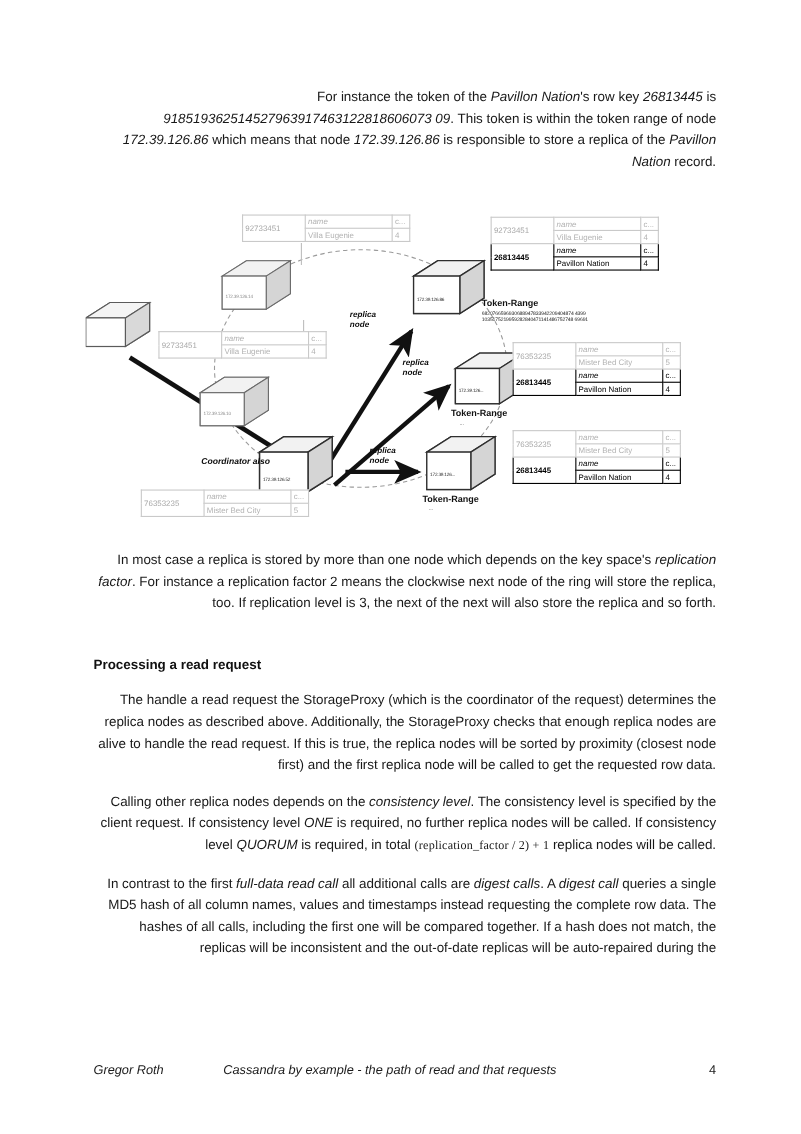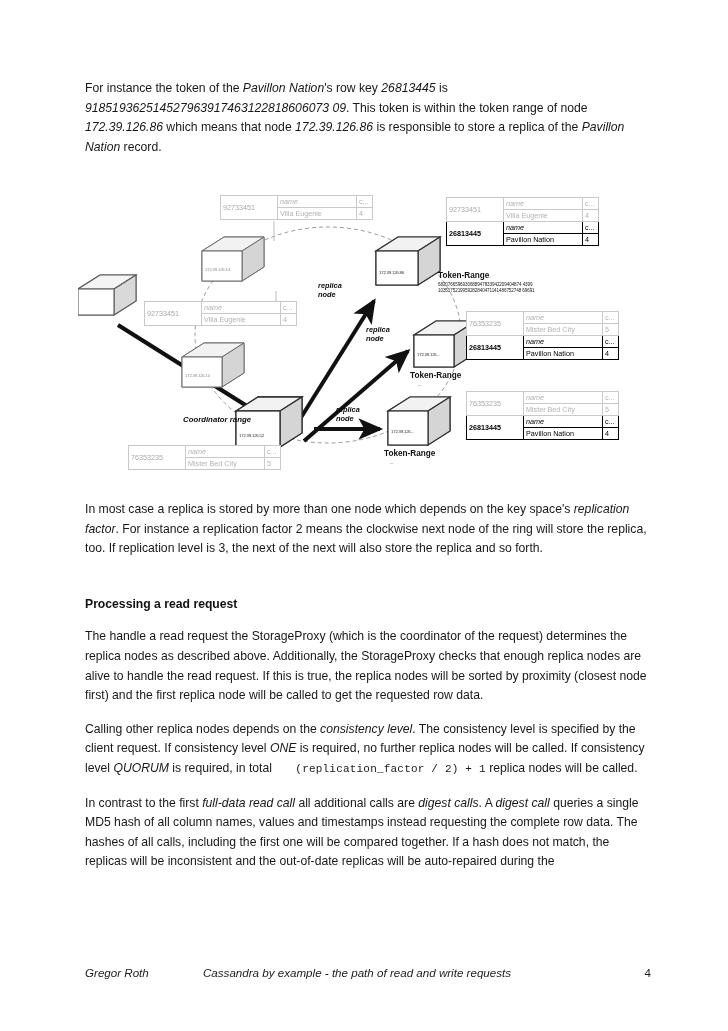--- a/index.html
+++ b/index.html
@@ -3,23 +3,23 @@
 <meta charset="utf-8">
 <style>
   html,body{margin:0;padding:0;background:#ffffff;}
   body{width:728px;height:1031px;position:relative;overflow:hidden;
        font-family:"Liberation Sans",sans-serif;color:#000;}
 
   .page{position:absolute;left:0;top:0;width:728px;height:1031px;}
 
   .text-col{position:absolute;left:85px;width:566px;}
   p.para{margin:0 0 14px 0;font-size:12.2px;line-height:19.6px;
-         color:#181818;text-align:left;}
+         color:#181818;text-align:right;}
   .it{font-style:italic;}
-  .mono{font-family:Liberation Mono, monospace;font-size:11px;letter-spacing:.2px;margin-left:20px;}
+  .mono{font-family:Liberation Serif, serif;font-size:11px;letter-spacing:.2px;}
   h3.head{margin:0 0 13px 0;font-size:12.2px;font-weight:bold;line-height:19.6px;color:#111;}
 
   
   .footer{position:absolute;left:85px;top:966px;width:566px;
           font-size:11.6px;font-style:italic;color:#1b1b1b;}
   .footer .f-author{position:absolute;left:0;top:0;text-align:right;}
   .footer .f-title{position:absolute;left:118px;top:0;white-space:nowrap;}
   .footer .f-page{position:absolute;right:0;top:0;font-style:normal;}
 
   
@@ -133,21 +133,21 @@
       </g>
     </svg>
 
     <div class="dg-ip" style="left:127px;top:84px;">172.39.126.14</div>
     <div class="dg-ip" style="left:107px;top:190px;">172.39.126.10</div>
     <div class="dg-ip dark" style="left:161px;top:250px;">172.39.126.52</div>
     <div class="dg-ip dark" style="left:301px;top:87px;">172.39.126.86</div>
     <div class="dg-ip dark" style="left:339px;top:169px;">172.39.126...</div>
     <div class="dg-ip dark" style="left:313px;top:246px;">172.39.126...</div>
 
-    <div class="dg-coord" style="left:105px;top:232px;">Coordinator range</div>
+    <div class="dg-coord" style="left:105px;top:232px;">Coordinator also</div>
     <div class="dg-label" style="left:240px;top:98px;width:40px;">replica node</div>
     <div class="dg-label" style="left:288px;top:142px;width:40px;">replica node</div>
     <div class="dg-label" style="left:258px;top:222px;width:40px;">replica node</div>
 
     <div class="dg-tokenlabel" style="left:360px;top:88px;">Token-Range</div>
     <div class="dg-tokennum" style="left:360px;top:99px;">6820766596930688947833942209404874 4399</div>
     <div class="dg-tokennum" style="left:360px;top:105px;">1035175219959282840471141486752748 69691</div>
 
     <div class="dg-tokenlabel" style="left:332px;top:188px;">Token-Range</div>
     <div class="dg-tokennum" style="left:340px;top:199px;">...</div>
@@ -278,17 +278,17 @@
     <p class="para">The handle a read request the StorageProxy (which is the coordinator of the request) determines the replica nodes as described above. Additionally, the StorageProxy checks that enough replica nodes are alive to handle the read request. If this is true, the replica nodes will be sorted by proximity (closest node first) and the first replica node will be called to get the requested row data.</p>
 
 
     <p class="para"><span>Calling other replica nodes depends on the </span><span class="it">consistency level</span><span>. The consistency level is specified by the client request. If consistency level </span><span class="it">ONE</span><span> is required, no further replica nodes will be called. If consistency level </span><span class="it">QUORUM</span><span> is required, in total </span><span class="mono">(replication_factor / 2) + 1</span><span> replica nodes will be called.</span></p>
 
     <p class="para"><span>In contrast to the first </span><span class="it">full-data read call</span><span> all additional calls are </span><span class="it">digest calls</span><span>. A </span><span class="it">digest call</span><span> queries a single MD5 hash of all column names, values and timestamps instead requesting the complete row data. The hashes of all calls, including the first one will be compared together. If a hash does not match, the replicas will be inconsistent and the out-of-date replicas will be auto-repaired during the</span></p>
   </div>
 
   <div class="footer">
     <span class="f-author">Gregor Roth</span>
-    <span class="f-title">Cassandra by example - the path of read and write requests</span>
+    <span class="f-title">Cassandra by example - the path of read and that requests</span>
     <span class="f-page">4</span>
   </div>
 
 </div>
 
 </body></html>

